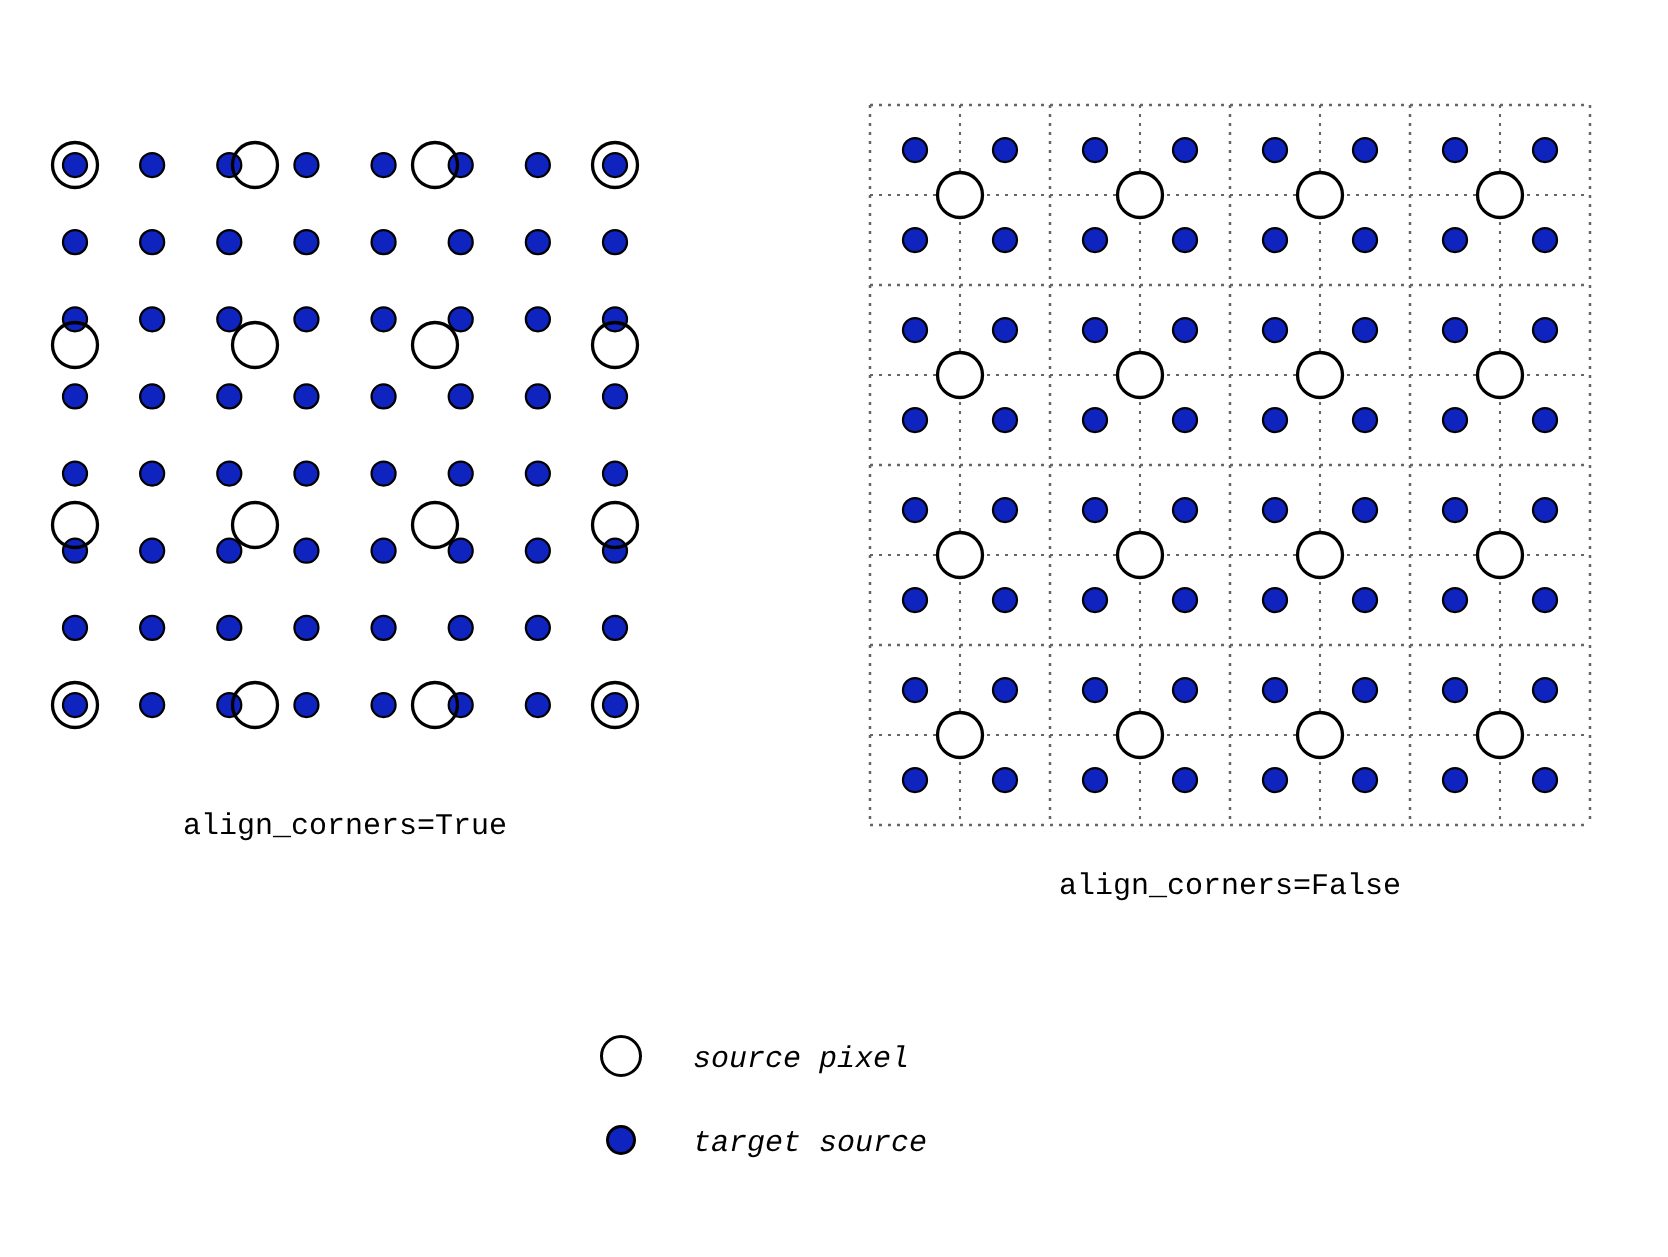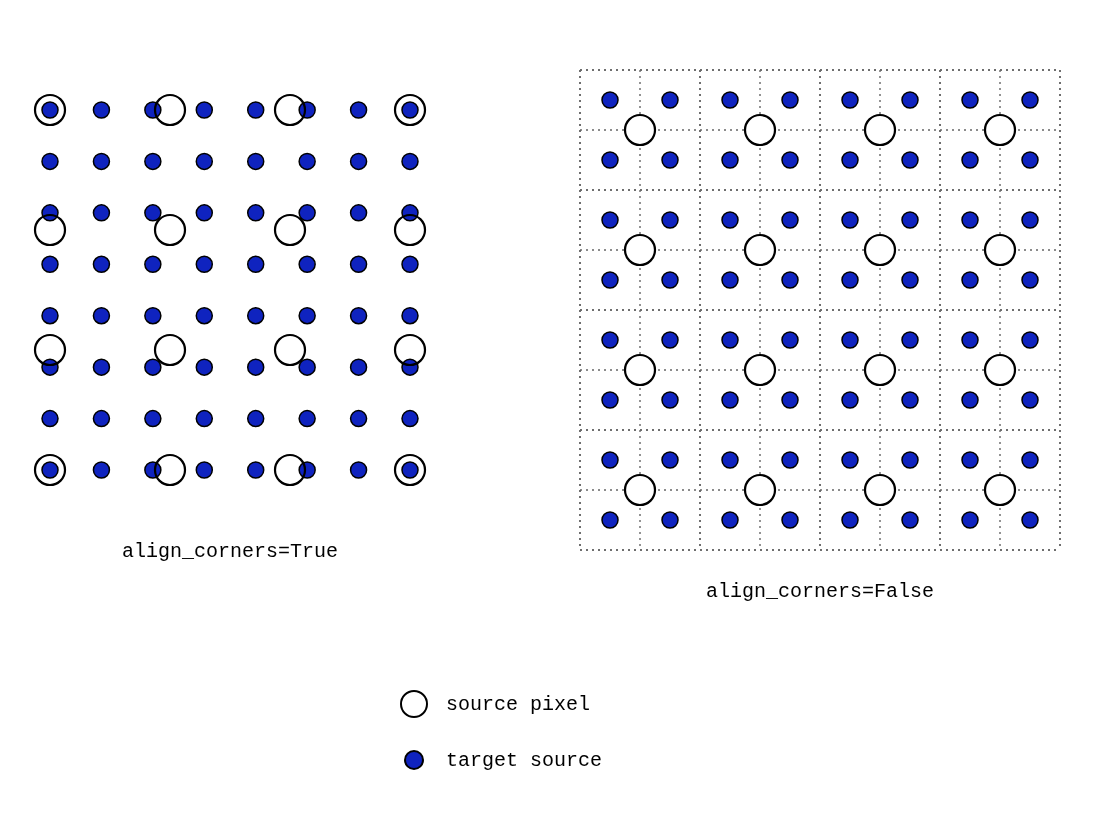--- a/index.html
+++ b/index.html
@@ -29,23 +29,24 @@
     text-align: center;
     width: 100%;
   }
   .legend {
     position: absolute;
     left: 400px;
     top: 690px;
   }
   .legend-row {
     display: flex;
-    align-items: center;
-    gap: 18px;
+    align-items: flex-end;
+    gap: 34px;
     margin-bottom: 28px;
+    font-style: italic;
   }
   .legend-swatch-source {
     width: 28px; height: 28px;
     border: 2.5px solid #000;
     border-radius: 50%;
     background: #fff;
     box-sizing: border-box;
   }
   .legend-swatch-target {
     width: 16px; height: 16px;

